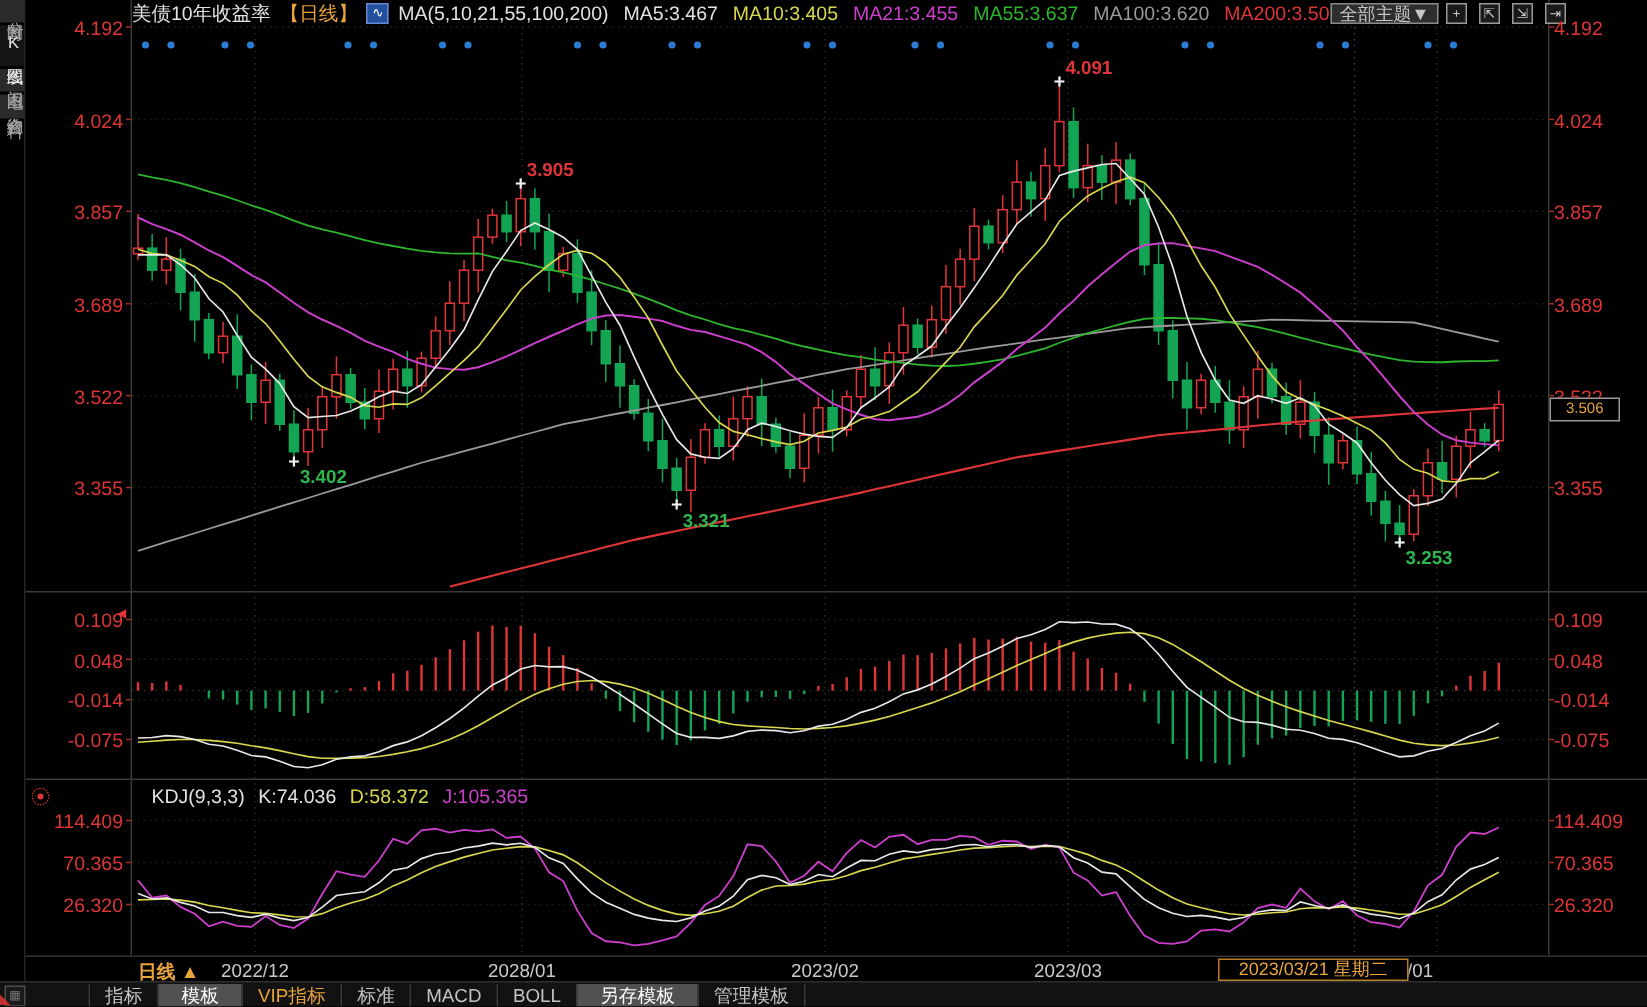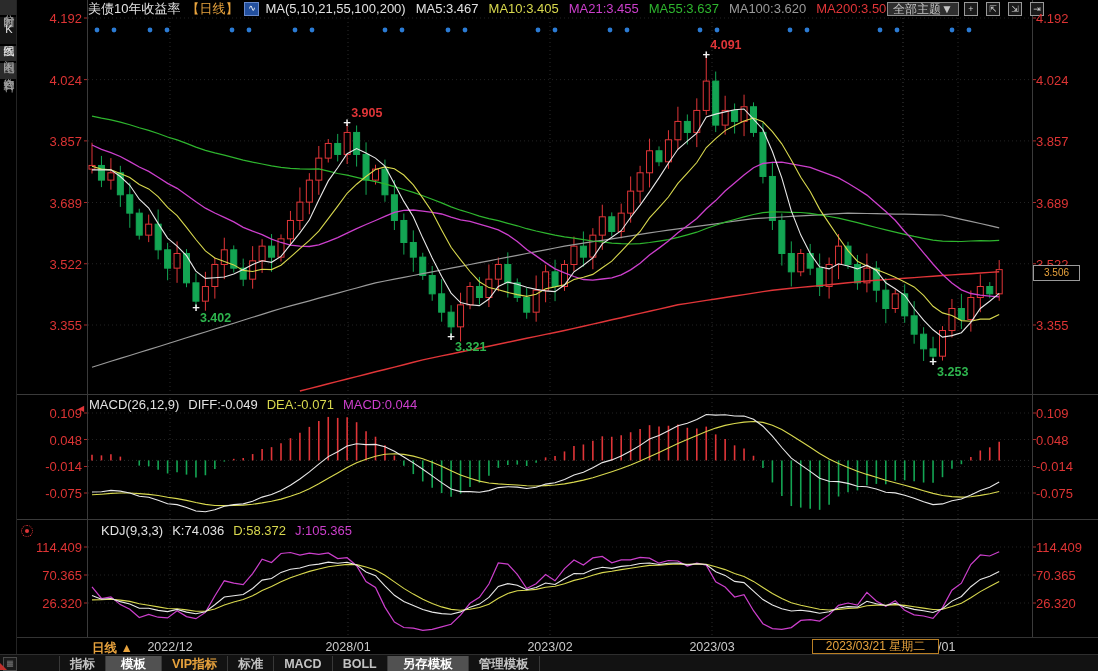--- a/index.html
+++ b/index.html
@@ -50,21 +50,21 @@
   .month-lab.partial{transform:none;}
   #date-box{position:absolute;left:812px;top:1px;width:125px;height:13px;border:1px solid #b97f24;
             background:#000;color:#e8a33d;font-size:12px;line-height:13px;text-align:center;white-space:nowrap;}
   #watermark{left:953px;top:633px;font-family:"DejaVu Serif",serif;font-weight:bold;font-size:31px;
              color:#ededed;letter-spacing:3px;z-index:6;}
   #toolbar{left:0;top:654px;width:1098px;height:17px;background:#121212;border-top:1px solid #2e2e2e;
            display:flex;align-items:center;z-index:4;}
   #corner-icon{width:12px;height:12px;border:1px solid #4a4a4a;background:#1a1a1a;color:#777;
                font-size:8px;line-height:12px;text-align:center;margin-left:3px;cursor:pointer;}
   #tb-items{display:flex;margin-left:42px;height:17px;align-items:center;}
-  .tb-item{padding:0 10px;color:#c3c3c3;font-size:12.5px;font-weight:bold;line-height:16px;
+  .tb-item{padding:0 10px;color:#c3c3c3;font-size:12.5px;font-weight:normal;line-height:16px;
            border-left:1px solid #383838;cursor:pointer;white-space:nowrap;}
   .tb-item:last-child{border-right:1px solid #383838;}
   .tb-item.selected{background:#515151;color:#fff;padding:0 15px;}
   .tb-item.vip{color:#e8a33d;}
   #corner-mark{left:0;top:663px;width:0;height:0;border-left:7px solid #c0302c;border-top:7px solid transparent;z-index:5;}
 </style>
 </head>
 <body>
 
 <div id="app">
@@ -518,26 +518,20 @@
       <div class="ylab ylab-l" style="top: 540.002px;">114.409</div>
       <div class="ylab ylab-r" style="top: 540.002px;">114.409</div>
       <div class="ylab ylab-l" style="top: 568.001px;">70.365</div>
       <div class="ylab ylab-r" style="top: 568.001px;">70.365</div>
       <div class="ylab ylab-l" style="top: 596px;">26.320</div>
       <div class="ylab ylab-r" style="top: 596px;">26.320</div>
     </div>
   <div id="price-box" class="ov">3.506</div>
 
   <div id="macd-collapse" class="ov">◀</div>
-  <div id="macd-header" class="ov pane-header">
-      <span style="color: rgb(226, 226, 226);">MACD(26,12,9)</span>
-      <span style="color: rgb(226, 226, 226);">DIFF:-0.049</span>
-      <span style="color: rgb(216, 216, 78);">DEA:-0.071</span>
-      <span style="color: rgb(204, 63, 204);">MACD:0.044</span>
-    </div>
   <div id="kdj-gear" class="ov">
       <span class="dot"></span>
     </div>
   <div id="kdj-header" class="ov pane-header">
       <span style="color: rgb(226, 226, 226);">KDJ(9,3,3)</span>
       <span style="color: rgb(226, 226, 226);">K:74.036</span>
       <span style="color: rgb(216, 216, 78);">D:58.372</span>
       <span style="color: rgb(204, 63, 204);">J:105.365</span>
     </div>
 

